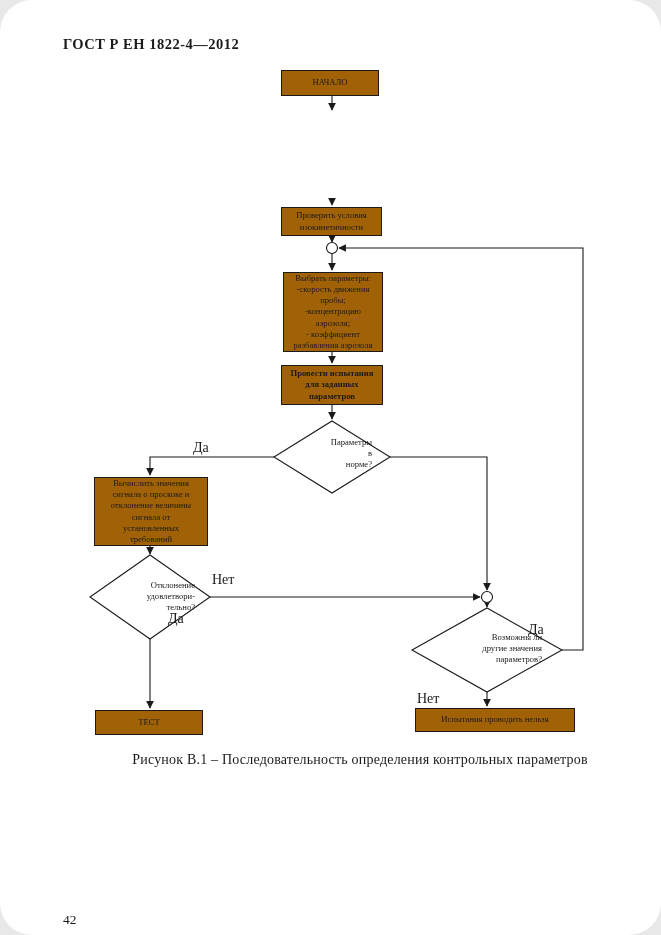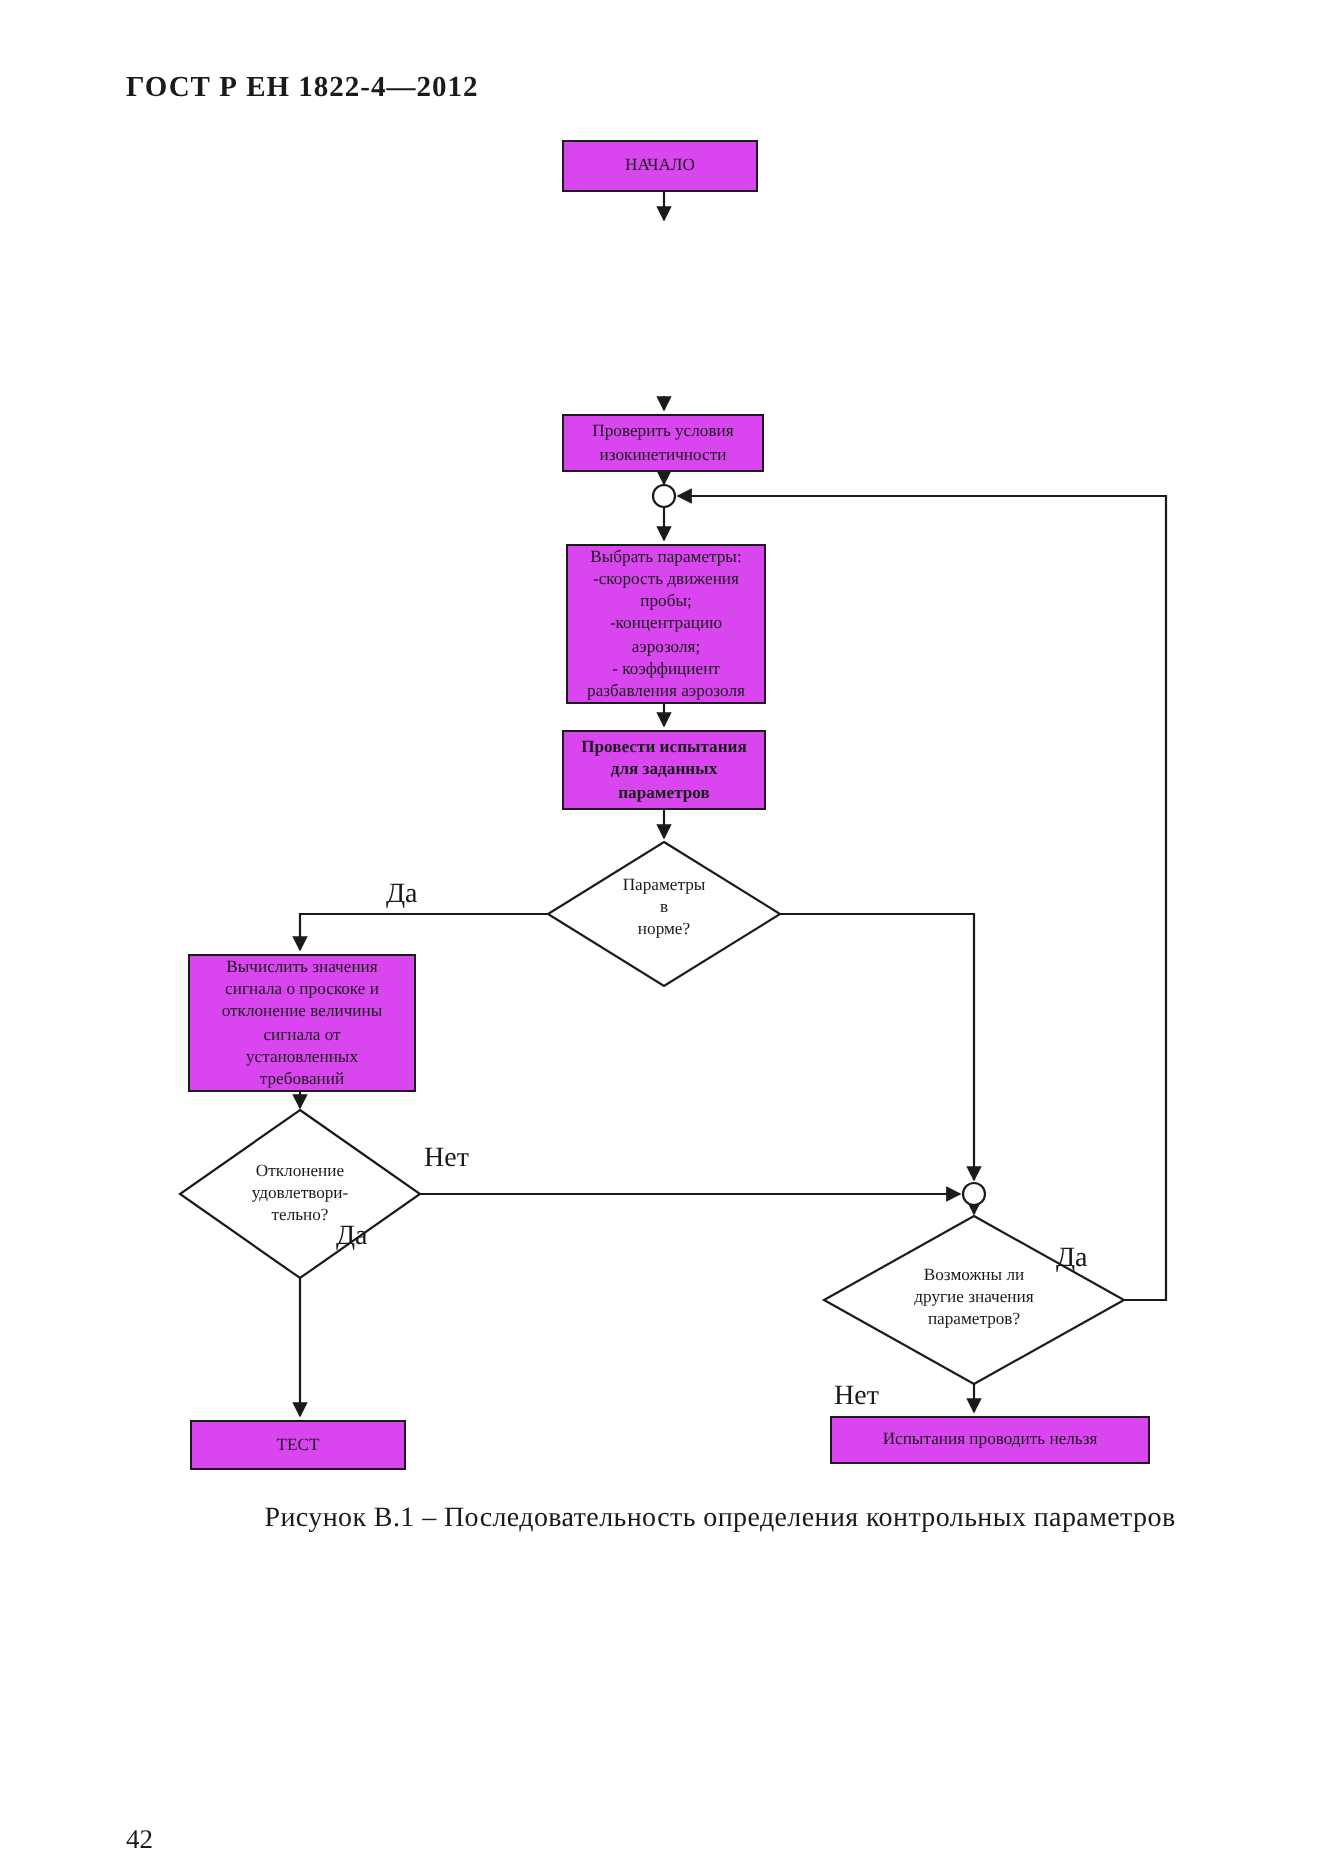--- a/index.html
+++ b/index.html
@@ -5,48 +5,49 @@
   * { margin:0; padding:0; box-sizing:border-box; }
   html,body { background:#e8e8e8; }
   .page {
     position:relative;
     width:661px; height:935px;
     margin:0 auto;
     background:#ffffff;
     font-family:"Liberation Serif", "DejaVu Serif", serif;
     color:#1a1a1a;
     overflow:hidden;
+    border-radius:32px;
   }
   .doc-header {
     position:absolute; left:63px; top:36px;
     font-size:14.5px; font-weight:bold; letter-spacing:.5px;
   }
   .page-number {
     position:absolute; left:63px; top:876px;
     font-size:13.5px;
     margin-top:36px;
   }
   .caption {
     position:absolute; left:100px; top:752px; width:520px;
     text-align:center; font-size:14px; letter-spacing:.2px;
   }
   svg.fc-lines { position:absolute; left:0; top:0; }
   .fc-box {
     position:absolute;
     border:1.2px solid #1a1a1a;
-    background:#d946ef;
+    background:#a16207;
     display:flex; align-items:center; justify-content:center;
     text-align:center;
     font-size:8.6px; line-height:1.3;
     white-space:pre-line;
     padding:1px 2px;
   }
   .fc-dtext {
     position:absolute;
-    text-align:center;
+    text-align:right;
     font-size:8.6px; line-height:1.3;
     white-space:pre-line;
   }
   .fc-label {
     position:absolute;
     font-size:14px;
   }
 </style>
 </head>
 <body>

